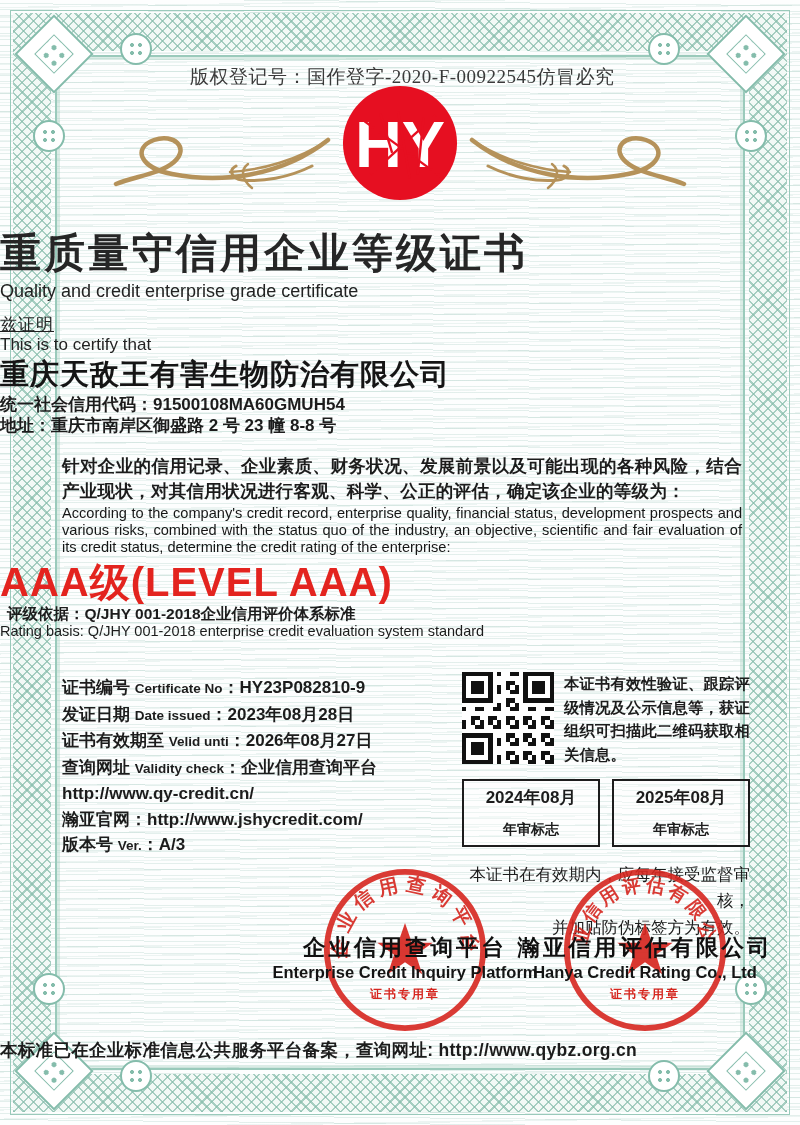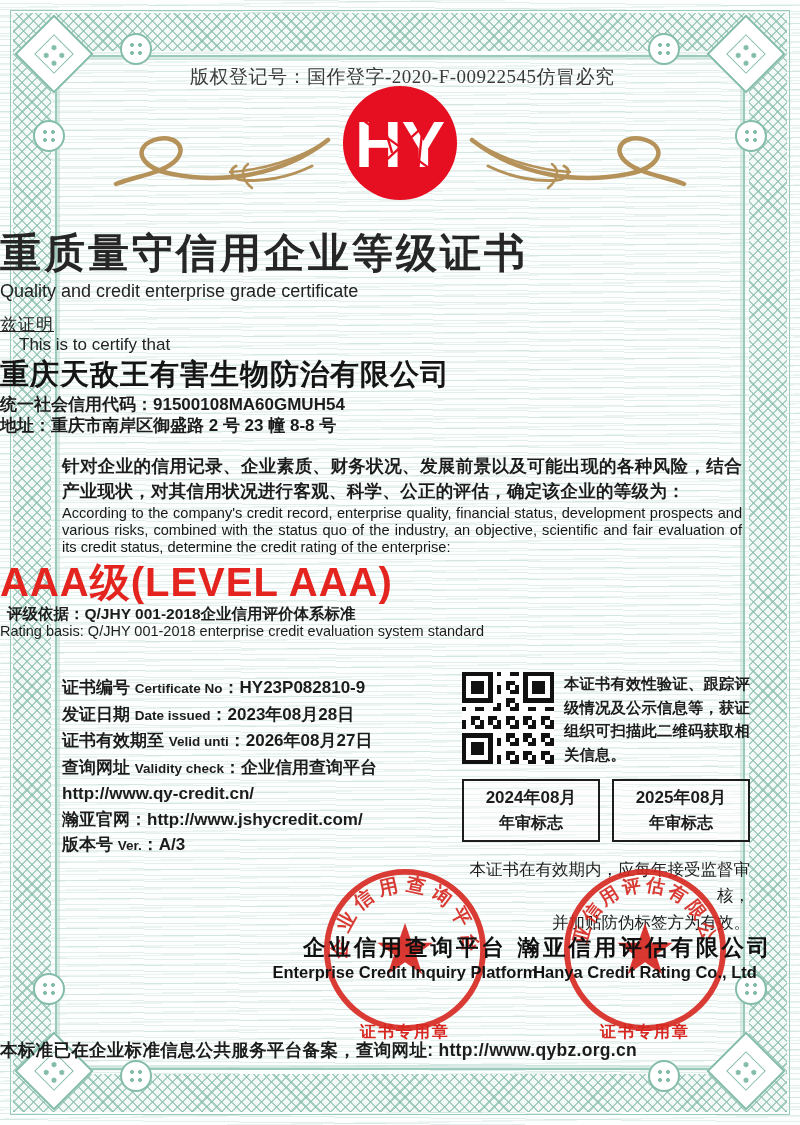--- a/index.html
+++ b/index.html
@@ -50,21 +50,21 @@
   .abs{position:absolute;}
   .center{left:0;right:0;text-align:left;}
   .copyright{top:64px;left:190px;right:0;text-align:left;font-size:19px;color:#3a3a3a;letter-spacing:.5px;font-family:Liberation Serif, serif;}
   .logo-wrap{top:84px;left:341px;width:118px;height:118px;}
   .flourish{top:126px;width:232px;height:74px;}
   .fl-left{left:102px;}
   .fl-right{left:466px;transform:scaleX(-1);}
   .title-cn{top:226px;font-size:41px;font-weight:600;letter-spacing:3px;color:#262626;}
   .title-en{top:281px;font-size:18px;color:#222;}
   .certify-cn{top:313px;font-size:17px;color:#222;letter-spacing:1px;text-decoration:underline;}
-  .certify-en{top:335px;font-size:17px;color:#222;margin-left:19px;}
+  .certify-en{top:335px;font-size:17px;color:#222;}
   .company{top:355px;font-size:29px;font-weight:700;letter-spacing:1px;color:#151515;}
   .credit-code{top:393px;font-size:17px;font-weight:600;}
   .address{top:414px;font-size:17px;font-weight:600;}
   .para{left:62px;right:58px;text-align:justify;}
   .para-cn{top:454px;font-size:17.5px;font-weight:600;line-height:1.42;letter-spacing:.3px;}
   .para-en{top:505px;font-size:14.6px;font-weight:500;line-height:1.18;color:#161616;}
   .grade{top:555px;font-size:40px;font-weight:800;letter-spacing:1px;}
   .basis-cn{top:604px;font-size:15.5px;font-weight:600;padding-left:7px;}
   .basis-en{top:623px;font-size:14.5px;}
   
@@ -73,33 +73,33 @@
   
   .rightcol{left:462px;top:672px;width:288px;}
   .qr-row{display:flex;gap:10px;}
   .qr-box{width:92px;height:92px;flex:0 0 92px;}
   .qr-box svg{width:92px;height:92px;display:block;}
   .qr-note{font-size:15.3px;font-weight:700;line-height:1.55;letter-spacing:.2px;}
   .year-row{display:flex;gap:12px;margin-top:12px;}
   .year-box{flex:1;border:2px solid #1d1d1d;background:rgba(255,255,255,.35);
     text-align:center;padding:5px 0 6px;}
   .year-box .l1{font-size:17px;font-weight:600;}
-  .year-box .l2{font-size:16px;font-weight:600;margin-top:4px;}
+  .year-box .l2{font-size:14px;font-weight:600;margin-top:12px;}
   .sup-note{margin-top:14px;text-align:right;font-size:16.5px;font-weight:400;line-height:1.6;}
   
   .seal-group{position:absolute;width:266px;height:180px;}
   .sg-left{left:272px;top:866px;}
   .sg-right{left:512px;top:866px;}
   .seal-svg{position:absolute;left:49px;top:0;width:168px;height:168px;}
   .seal-label-cn{position:absolute;top:66px;left:-20px;right:-20px;text-align:center;
     font-size:22.5px;font-weight:700;letter-spacing:3px;color:#101010;}
   .seal-label-en{position:absolute;top:97px;left:-30px;right:-30px;text-align:center;
     font-size:16.5px;font-weight:600;color:#141414;}
   .seal-bottom{position:absolute;top:120px;left:0;right:0;text-align:center;
-    font-size:16px;font-weight:700;letter-spacing:2px;color:#d6261f;margin-top:36px;}
+    font-size:12px;font-weight:700;letter-spacing:2px;color:#d6261f;}
   .footer-line{top:1038px;font-size:17.5px;font-weight:700;letter-spacing:.3px;}
 </style>
 </head>
 <body>
 
 <div class="page">
 
   <div class="frame-outer"></div>
   <div class="band">
     <div class="b-top"></div>

